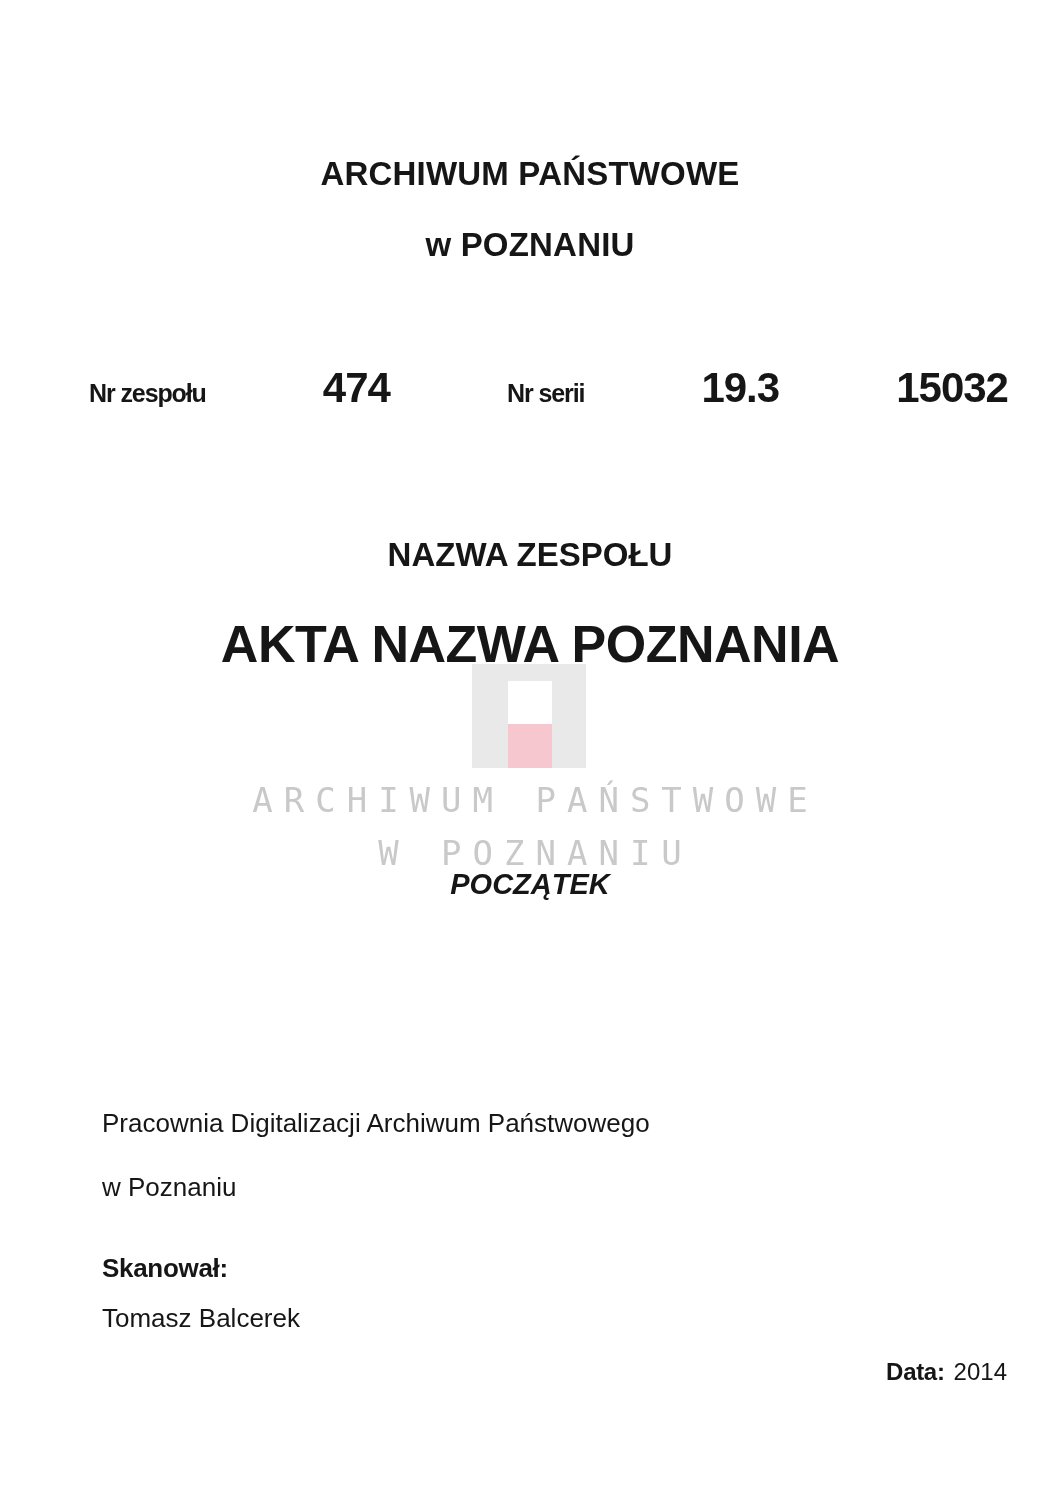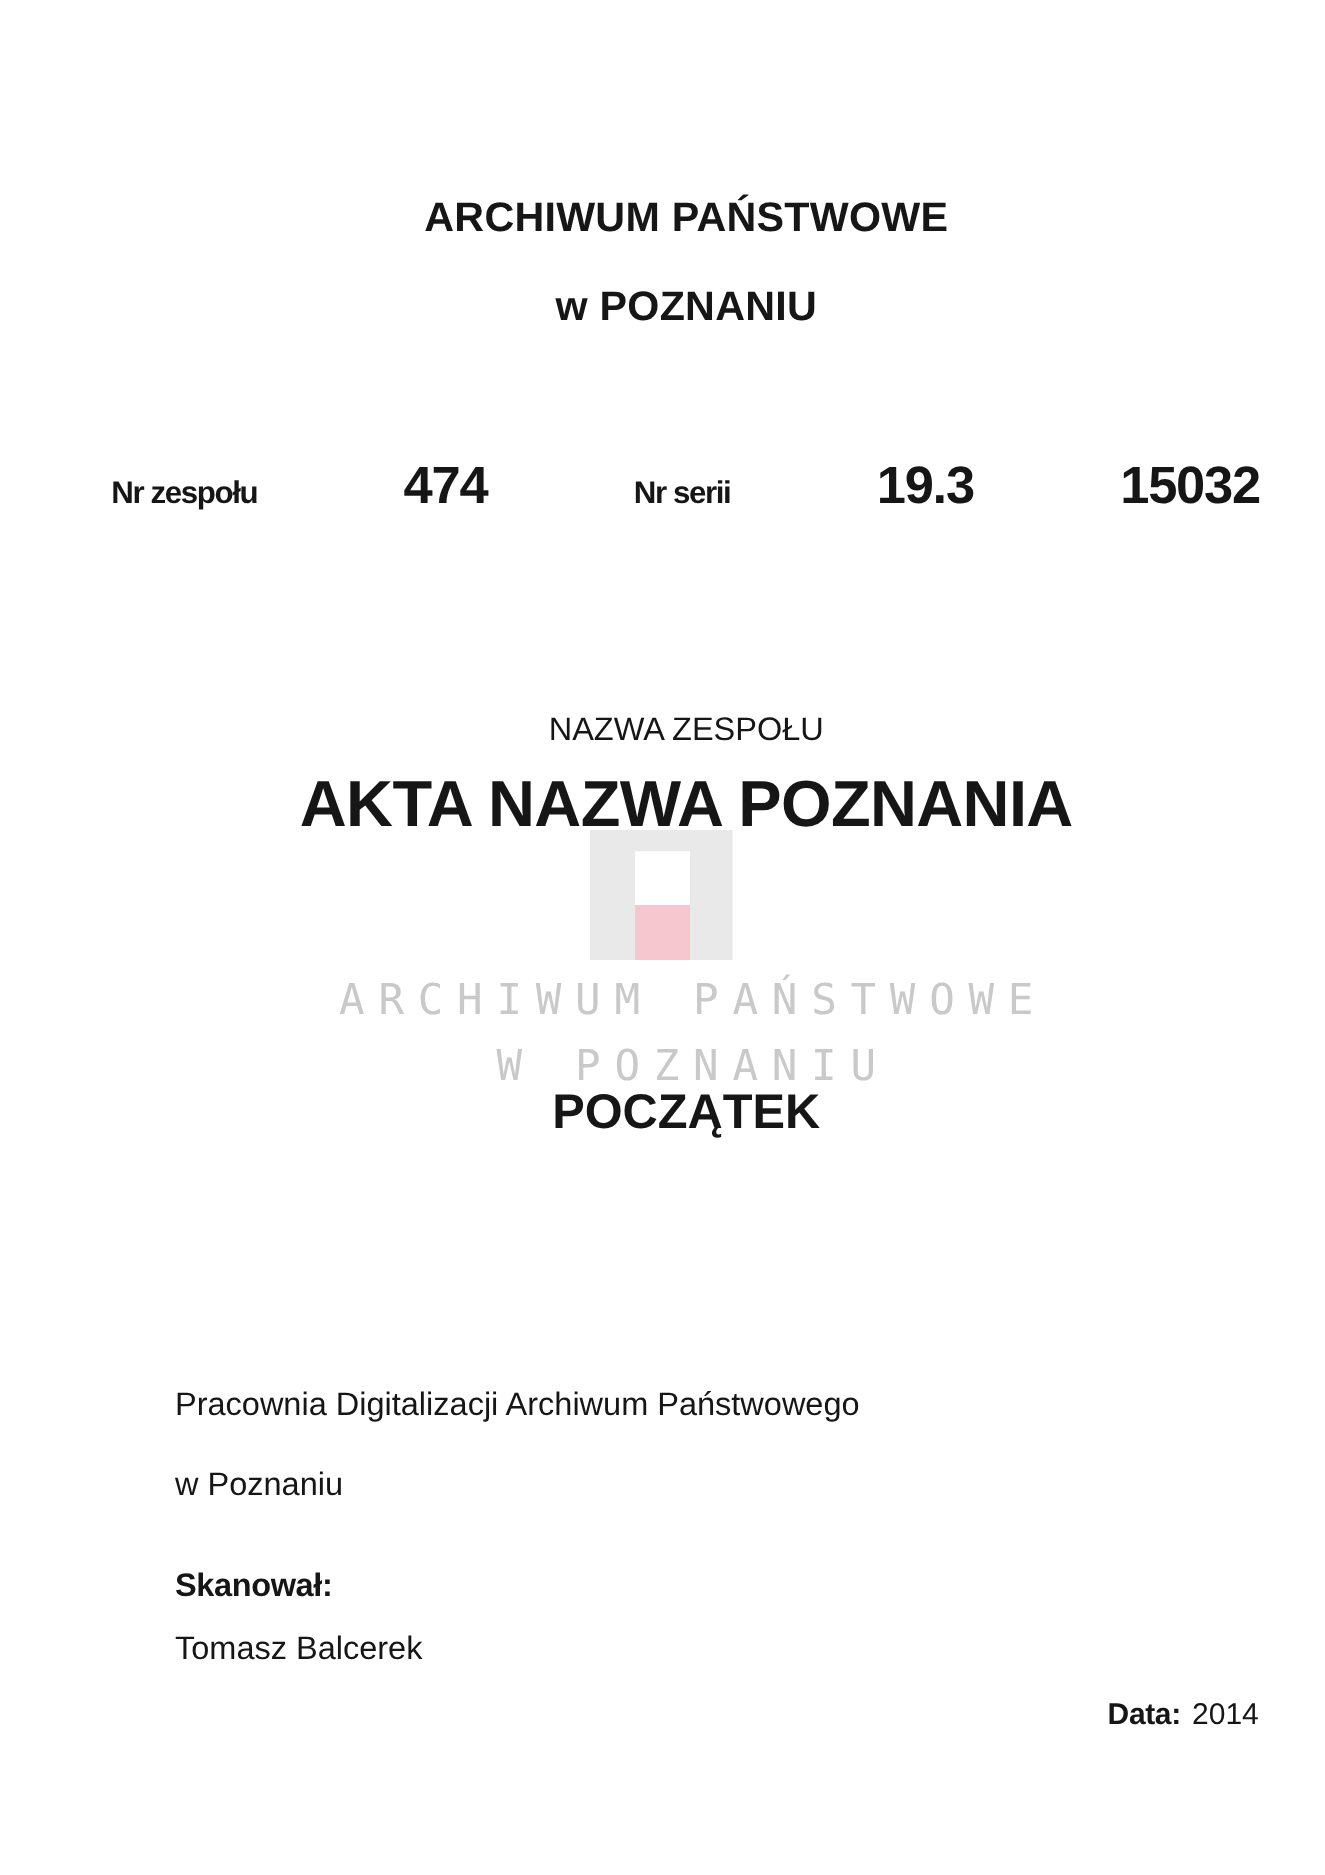--- a/index.html
+++ b/index.html
@@ -9,40 +9,40 @@
   }
   .page {
     position: relative;
     width: 1060px;
     height: 1500px;
     margin: 0 auto;
     background: var(--page-bg, #ffffff);
     overflow: hidden;
     color: var(--ink, #161616);
   }
-  .abs { position: absolute; line-height: 1; white-space: nowrap; margin-left: 38px; }
+  .abs { position: absolute; line-height: 1; white-space: nowrap; }
   .centered { left: 0; right: 0; text-align: center; }
 
   
   .hdr1 { top: 157px; font-size: 33px; font-weight: 700; letter-spacing: 0.2px; }
   .hdr2 { top: 228px; font-size: 33px; font-weight: 700; letter-spacing: 0.2px; }
 
   
   .catalog-row {
     position: absolute;
     top: 364px; left: 89px; right: 52px;
     display: flex; align-items: baseline; justify-content: space-between;
     white-space: nowrap;
     gap: 12px;
   }
   .cat-label { font-size: 25px; font-weight: 700; letter-spacing: -1.1px; }
   .cat-value { font-size: 42px; font-weight: 700; letter-spacing: -1px; text-align: right; }
 
   
-  .nazwa { top: 570px; font-size: 26px; font-weight: 400; z-index: 2; }
+  .nazwa { top: 538px; font-size: 33px; font-weight: 700; z-index: 2; }
   .akta  { top: 618px; font-size: 52px; font-weight: 700; z-index: 2; letter-spacing: -0.5px; }
 
   
   .emblem {
     position: absolute; left: 472px; top: 664px;
     width: 114px; height: 104px;
     background: var(--emblem-square, #e9e9e9);
     z-index: 1;
   }
   .emblem-top {
@@ -59,21 +59,21 @@
     font-family: "DejaVu Sans Mono", monospace;
     color: var(--watermark-text, #c9c9c9);
     font-size: 34px; font-weight: 400;
     letter-spacing: 11px; text-indent: 11px;
     z-index: 0;
   }
   .wm1 { top: 783px; }
   .wm2 { top: 836px; }
 
   
-  .poczatek { top: 870px; font-size: 39px; font-weight: 700; z-index: 2; }
+  .poczatek { top: 870px; font-size: 29px; font-weight: 700; z-index: 2; font-style: italic; }
 
   
   .credit { left: 102px; font-size: 26px; font-weight: 400; }
   .lab1 { top: 1110px; }
   .lab2 { top: 1174px; }
   .scanlbl { top: 1255px; font-weight: 700; letter-spacing: -0.3px; }
   .scanname { top: 1305px; }
 
   
   .date-row {

